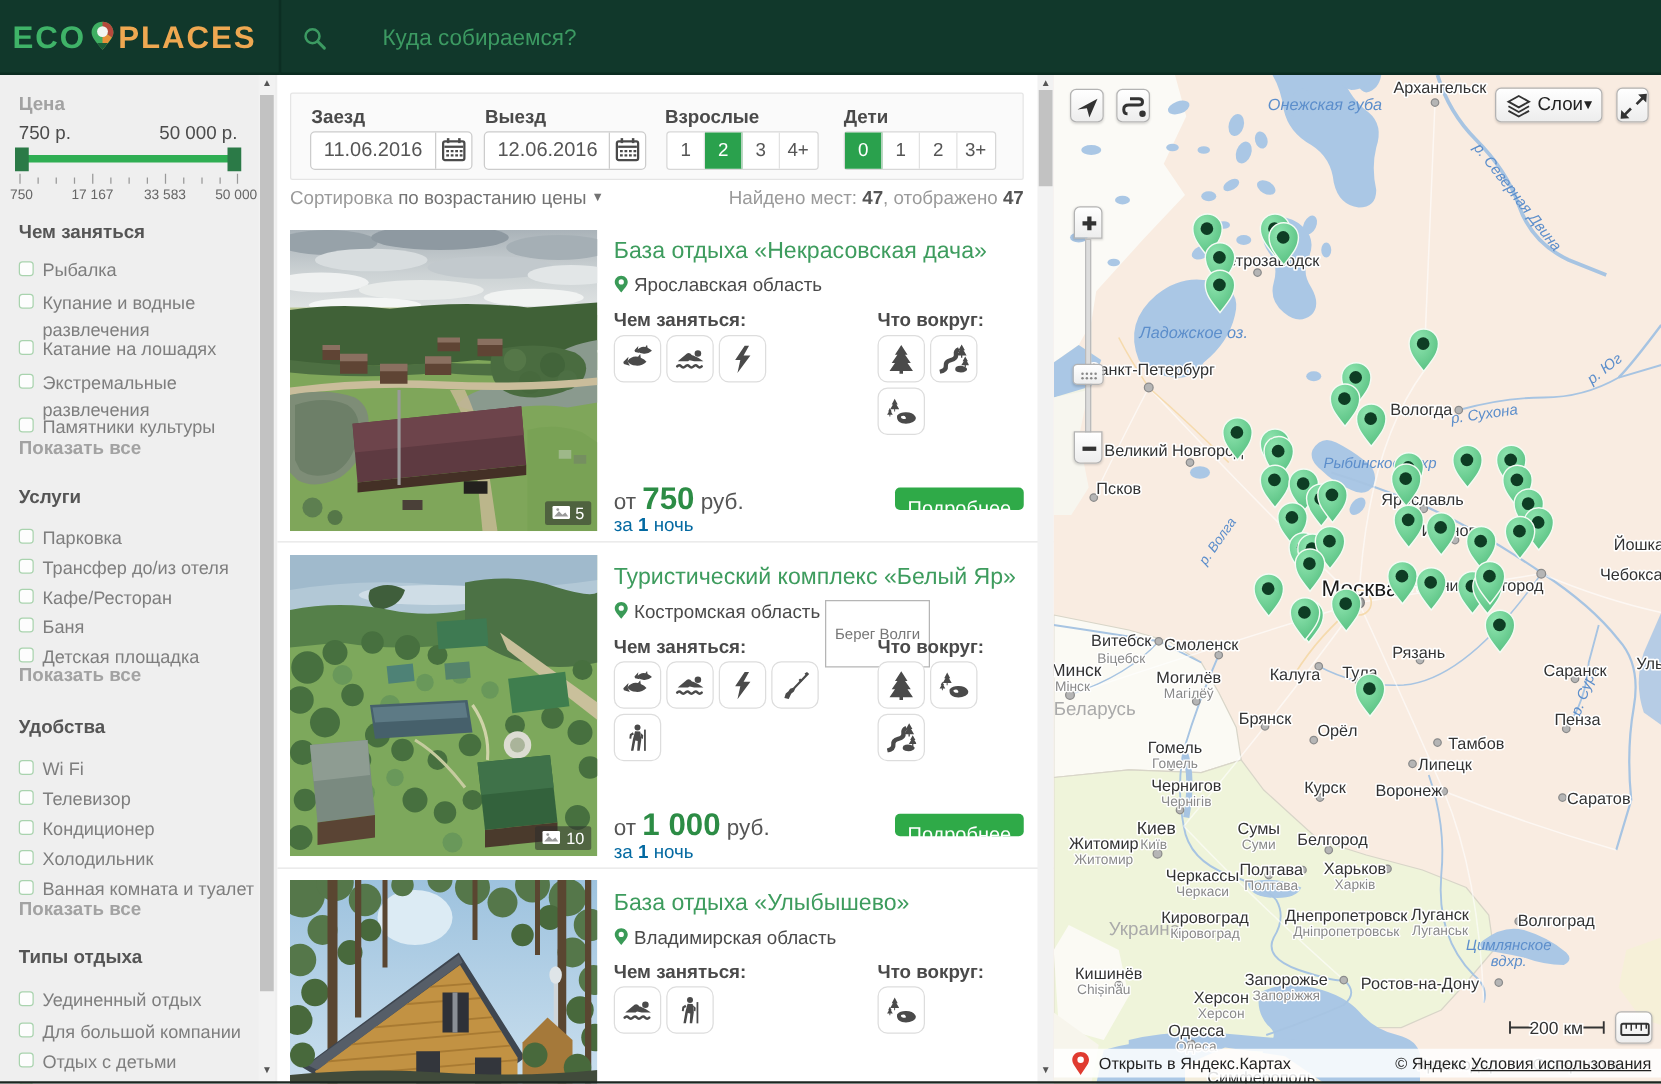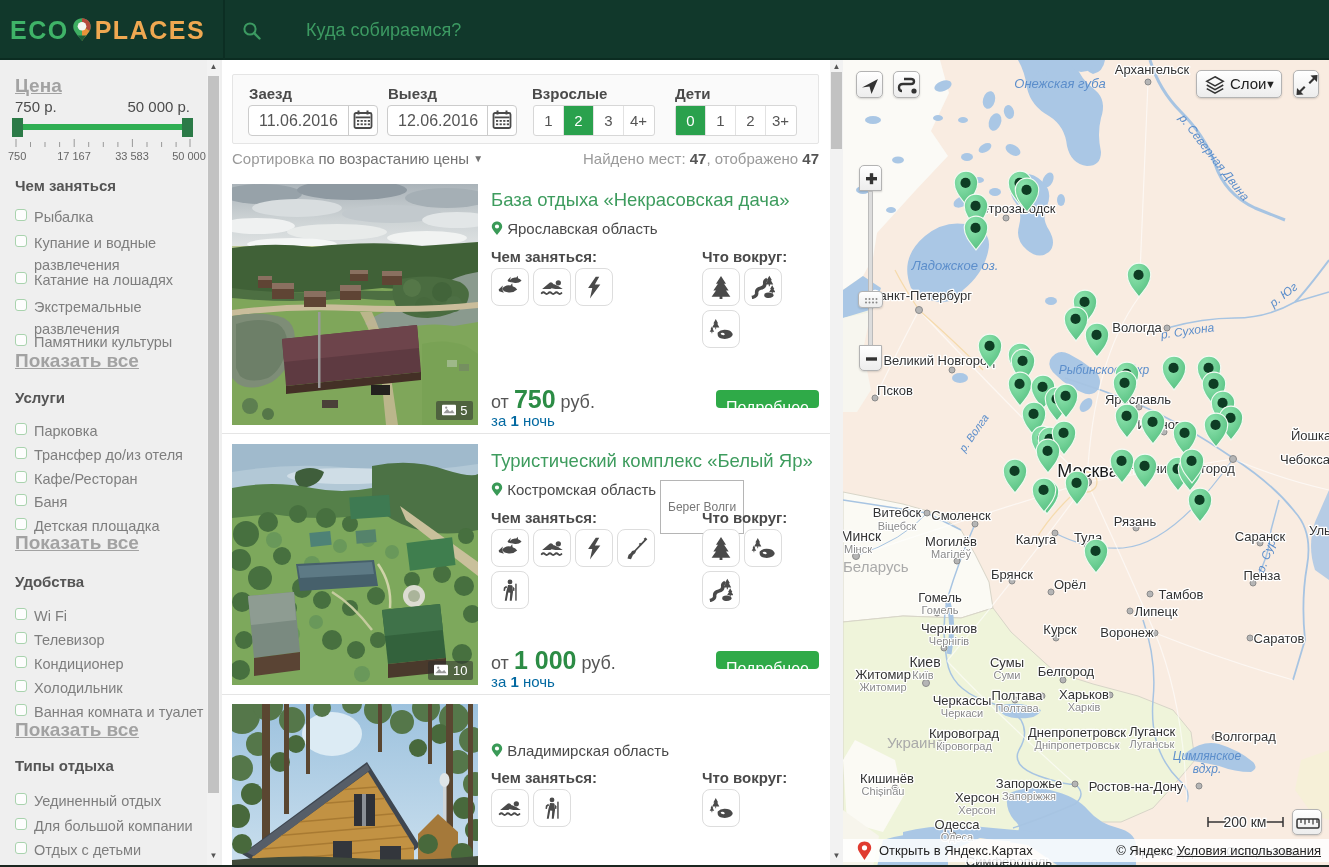--- a/index.html
+++ b/index.html
@@ -12,21 +12,21 @@
 #header { position:absolute; left:0; top:0; width:1329px; height:60px; background:#11382b; box-shadow:inset 0 -2px 0 #0b2c21; }
 #logo { position:absolute; left:10px; top:13px; height:34px; white-space:nowrap; line-height:34px; }
 #logo .eco { font-size:25px; font-weight:bold; color:#3fb368; letter-spacing:1.5px; }
 #logo .places { font-size:25px; font-weight:bold; color:#efa851; letter-spacing:1.5px; }
 #searchicon { position:absolute; left:242px; top:21px; }
 #searchtext { position:absolute; left:268px; top:20px; font-size:18px; color:#3c9a62;margin-left:38px; }
 
 
 #sidebar { position:absolute; left:0; top:60px; width:222px; height:807px; background:#efefef; }
 .sb-h { font-size:15px; font-weight:bold; color:#555; }
-.sb-dim { font-size:19px; font-weight:bold; color:#a2a2a2;text-decoration:underline; }
+.sb-dim { font-size:15px; font-weight:bold; color:#a2a2a2; }
 .cbrow { position:absolute; left:15px; }
 .cbx { position:absolute; left:0; top:1px; width:12px; height:12px; border:1px solid #a9d3ae; border-radius:3px; background:#fdfdfd; }
 .cblab { position:absolute; left:19px; top:-2px; width:180px; font-size:14.5px; color:#7e7e7e; line-height:22px; }
 
 
 .sbar { position:absolute; width:13px; background:#f2f2f2; }
 .sbar .thumb { position:absolute; left:1px; width:11px; background:#c2c2c2; }
 .sbar .arr { position:absolute; left:0; width:13px; height:14px; text-align:center; font-size:8px; color:#555; line-height:14px; }
 
 
@@ -614,20 +614,21 @@
         <ellipse cx="212.5" cy="76" rx="5" ry="7" fill="#dfe5e8"></ellipse>
         <polygon points="186,130 206,110 226,128 226,163 186,163" fill="#a5793a"></polygon>
         <g fill="#48693c">
           <circle cx="196" cy="140" r="10"></circle>
             <circle cx="230" cy="150" r="11"></circle>
             <circle cx="10" cy="140" r="10"></circle>
         </g>
         <path d="M0 156 Q60 150 120 154 Q190 158 246 152 V163 H0 Z" fill="#414b3b"></path>
       </svg>
     </div>
+    <div class="card-title" style="left:269px; top:651px;">База отдыха «Улыбышево»</div>
     <div class="loc" style="left:269px; top:682px;"><svg width="12" height="15" viewBox="0 0 12 15" style="vertical-align:-2px;">
           <use href="#i-pinloc"></use>
         </svg> Владимирская область</div>
     <div class="sect-lab" style="left:269px; top:709px;">Чем заняться:</div>
     <div class="sect-lab" style="left:480px; top:709px;">Что вокруг:</div>
     <div class="ibox" style="left:269px; top:729px;">
         <svg width="24" height="24" viewBox="0 0 22 22">
           <use href="#i-swim"></use>
         </svg>
       </div>

